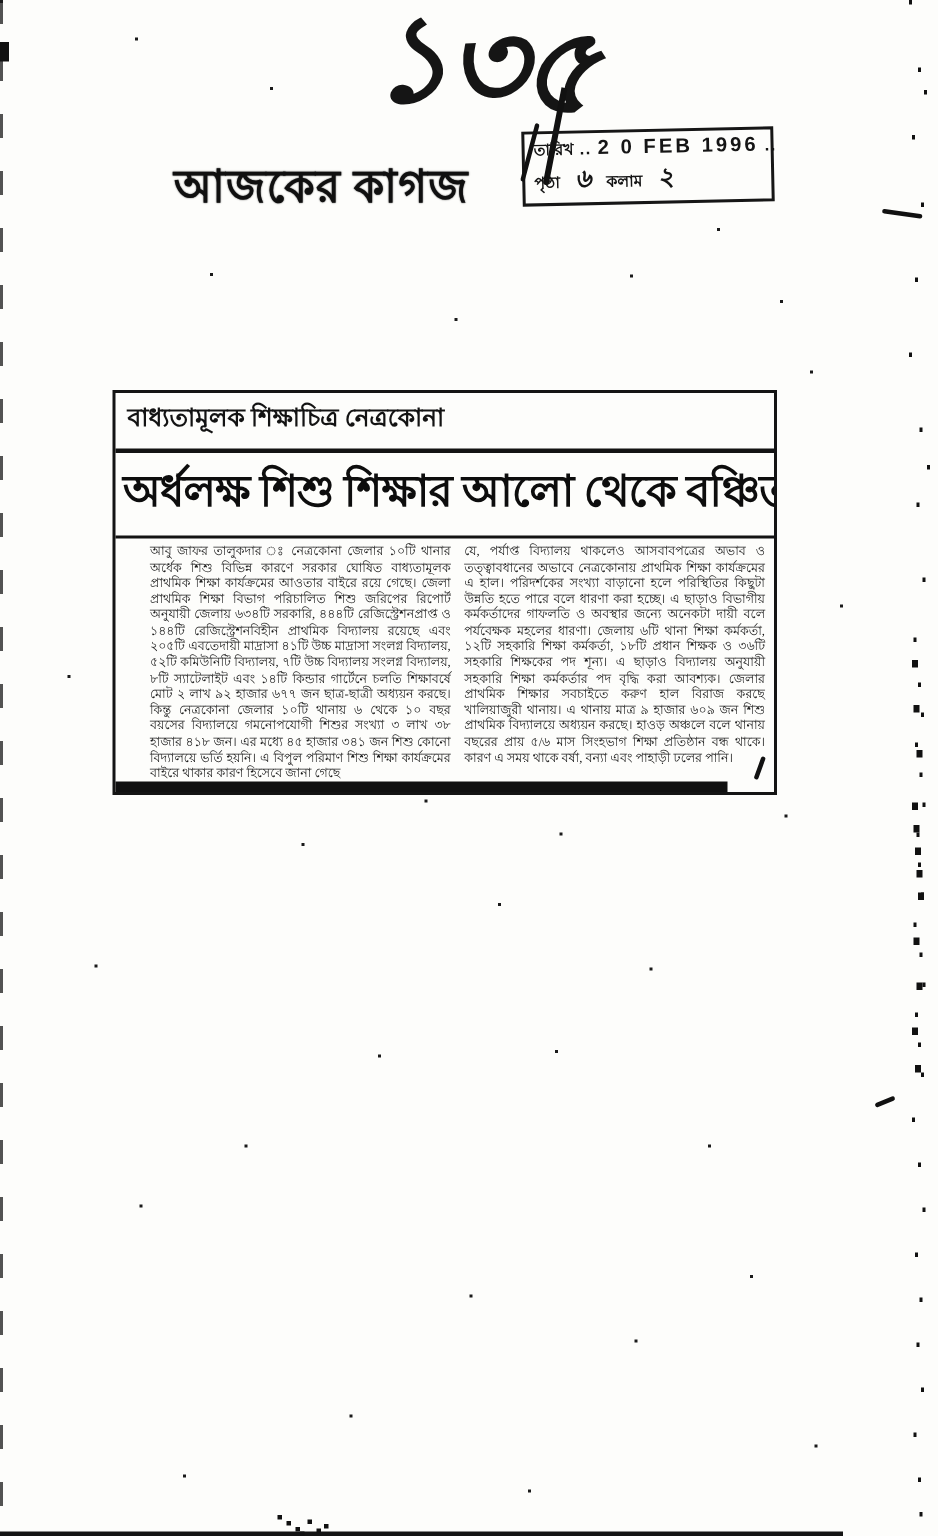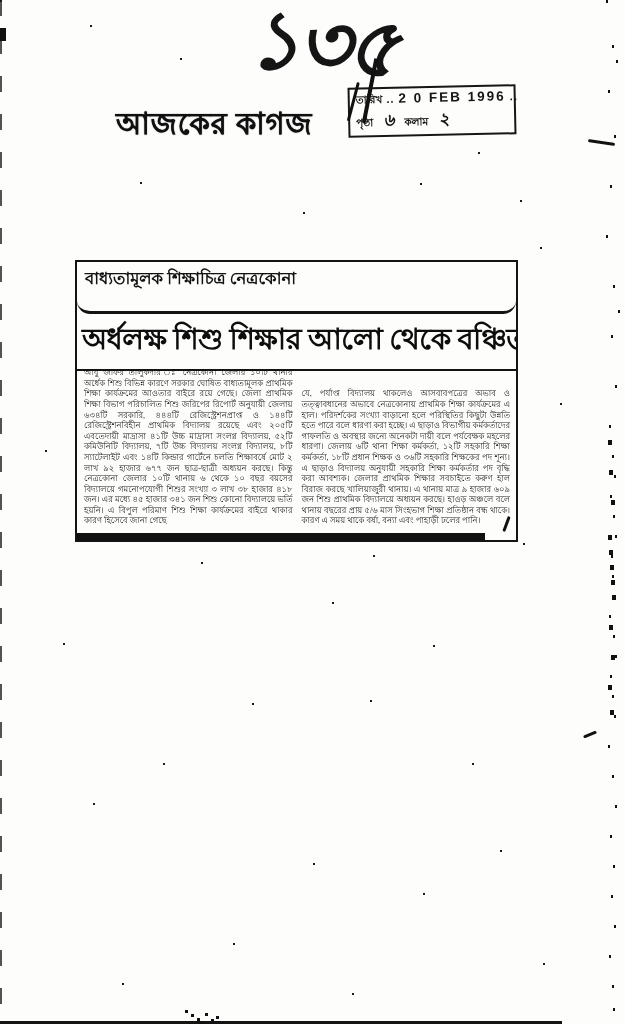--- a/index.html
+++ b/index.html
@@ -90,32 +90,32 @@
   .stamp-row2{margin-top:3px;gap:10px;}
   .stamp-pen{position:absolute;left:2px;top:-8px;width:3px;height:40px;background:#111;transform:rotate(16deg);border-radius:2px;}
 
   
   .clipping{
     position:absolute;left:75px;top:260px;width:443px;
     border:2px solid #141414;box-sizing:border-box;background:#fdfdfb;
   }
   .kicker{
     font-size:16.5px;font-weight:bold;color:#131313;
-    padding:4px 8px 18px 8px;border-bottom:3px solid #131313;
-    white-space:nowrap;overflow:hidden;border-radius:13px;
+    padding:4px 8px 6px 8px;border-bottom:3px solid #131313;
+    white-space:nowrap;overflow:hidden;
   }
   .headline{
     font-size:29px;font-weight:800;color:#0d0d0d;
     padding:2px 5px 4px 5px;border-bottom:2px solid #131313;
     white-space:nowrap;overflow:hidden;transform-origin:left;
     letter-spacing:-0.5px;
   }
   .article-body{
-    display:flex;gap:9px;padding:4px 6px 4px 7px;
-    max-height:152px;overflow:hidden;align-items:flex-end;
+    display:flex;gap:9px;padding:4px 6px 4px 23px;
+    max-height:152px;overflow:hidden;
   }
   .col{
     flex:1 1 0;font-size:8.4px;line-height:1.26;text-align:justify;
     color:#1b1b1b;word-break:break-word;
   }
   .clip-bottom{height:7px;background:#101010;width:408px;margin-top:2px;}
   .clip-flourish{position:absolute;right:8px;bottom:8px;width:3px;height:16px;background:#111;transform:rotate(20deg);border-radius:2px;}
 </style>
 </head>
 <body>

